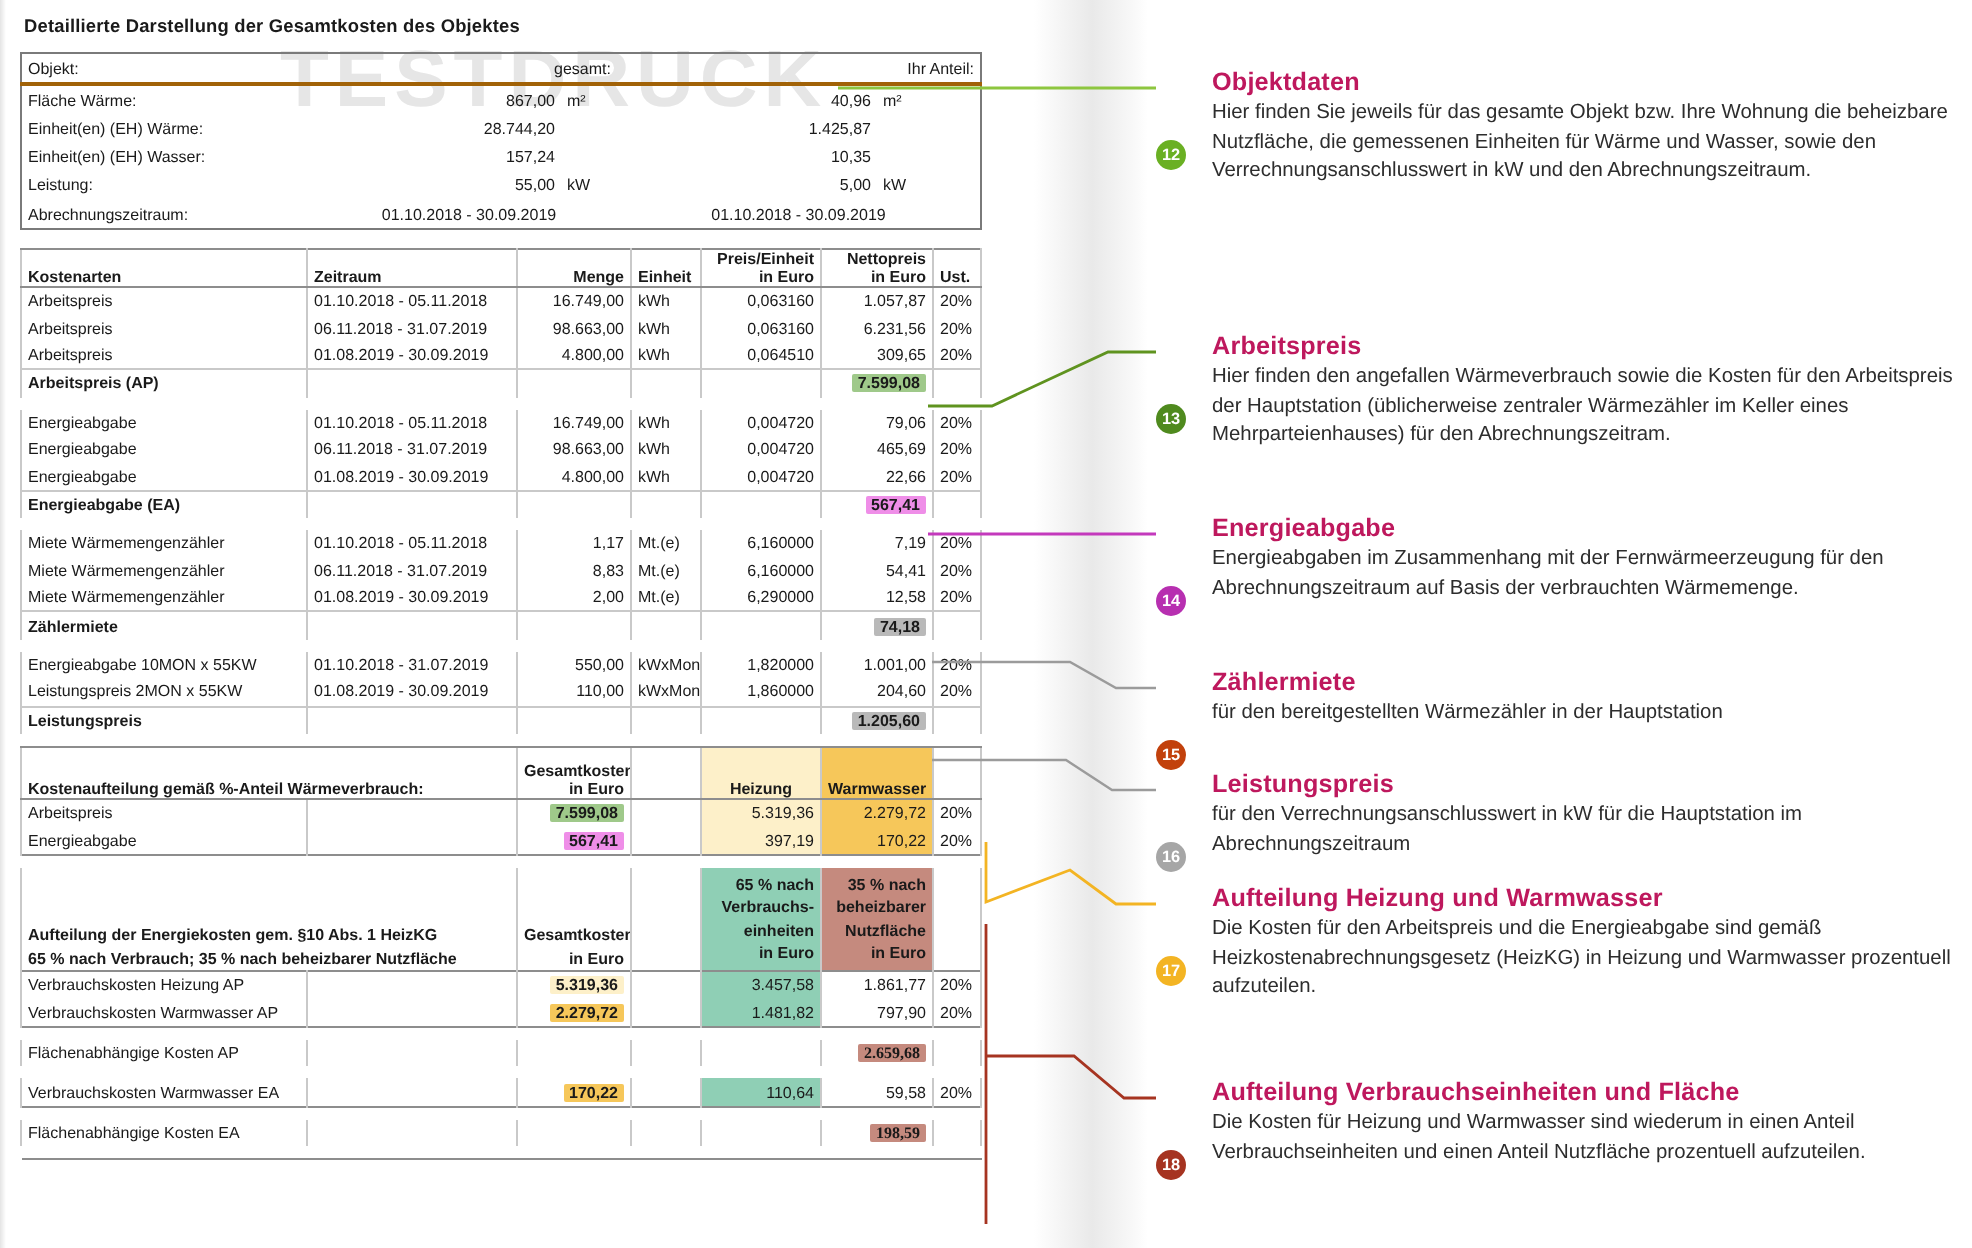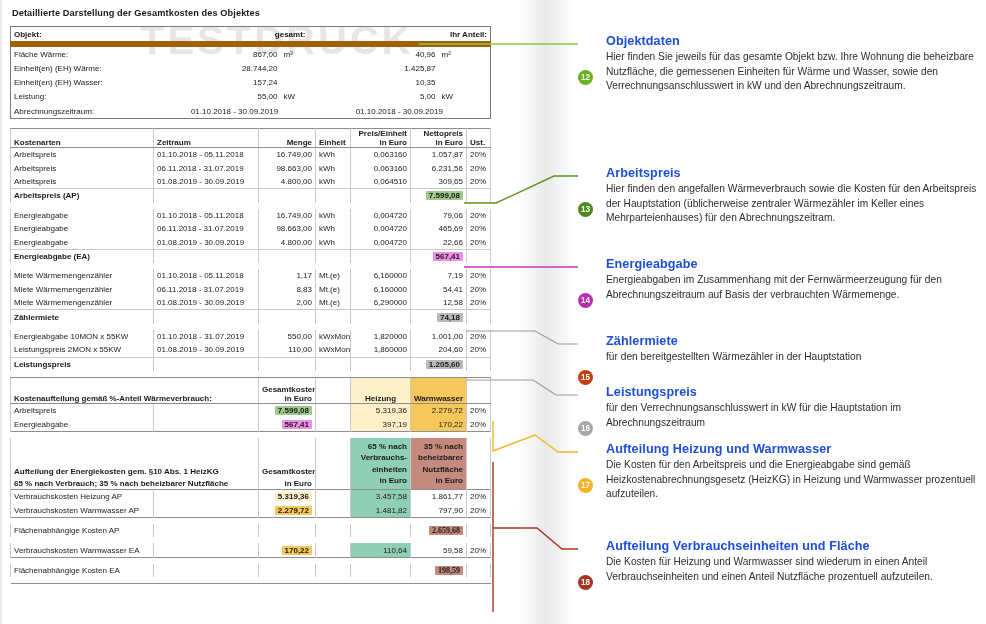--- a/index.html
+++ b/index.html
@@ -34,21 +34,21 @@
   table{border-collapse:collapse;font-size:8px;table-layout:fixed;}
   table td{padding:0 3px;height:13.4px;vertical-align:middle;
            border:0;white-space:nowrap;overflow:hidden;}
   .r{text-align:right;}
   .c{text-align:center;}
   .b{font-weight:bold;}
 
   
   .t-obj{width:480px;border:1px solid #7a7a7a;}
   .t-obj td{height:14.2px;}
-  .t-obj tr.head td{font-weight:bold;border-bottom:6px solid #a16207;}
+  .t-obj tr.head td{font-weight:normal;border-bottom:2px solid #a16207;}
 
   
   .t-cost{width:480px;}
   .t-cost td{border-left:1px solid #c9c9c9;border-right:1px solid #c9c9c9;}
   .t-cost tr.hdr td{
     font-weight:bold;vertical-align:bottom;height:12px;
     border-bottom:1px solid #8d8d8d;border-top:1px solid #8d8d8d;
   }
   .t-cost tr.sum td{font-weight:bold;border-top:1px solid #c9c9c9;}
   .t-cost tr.gap td{height:6px;}
@@ -69,21 +69,21 @@
   .cell-teal{background:#8fcfb5;}
   .cell-rose{background:#c58a7e;}
 
   
   .notes{position:absolute;left:578px;top:0;width:404px;height:624px;}
   .note{position:absolute;left:0;width:402px;}
   .note .bullet{
     position:absolute;left:0;top:1px;width:15px;height:15px;border-radius:50%;
     color:#fff;font-size:8.2px;font-weight:bold;line-height:15px;text-align:center;margin-top:35px;
   }
-  .note h3{margin:0 0 2px 28px;font-size:12.6px;font-weight:bold;letter-spacing:.1px;color:#1d4ed8;}
+  .note h3{margin:0 0 2px 28px;font-size:12.6px;font-weight:bold;letter-spacing:.1px;color:#be185d;}
   .note p{margin:0 0 0 28px;font-size:10.2px;line-height:14.6px;color:#2d2d2d;}
 
   
   .conn{position:absolute;left:0;top:0;width:986px;height:624px;pointer-events:none;}
 </style>
 </head>
 <body>
 
 <div class="page">
 

